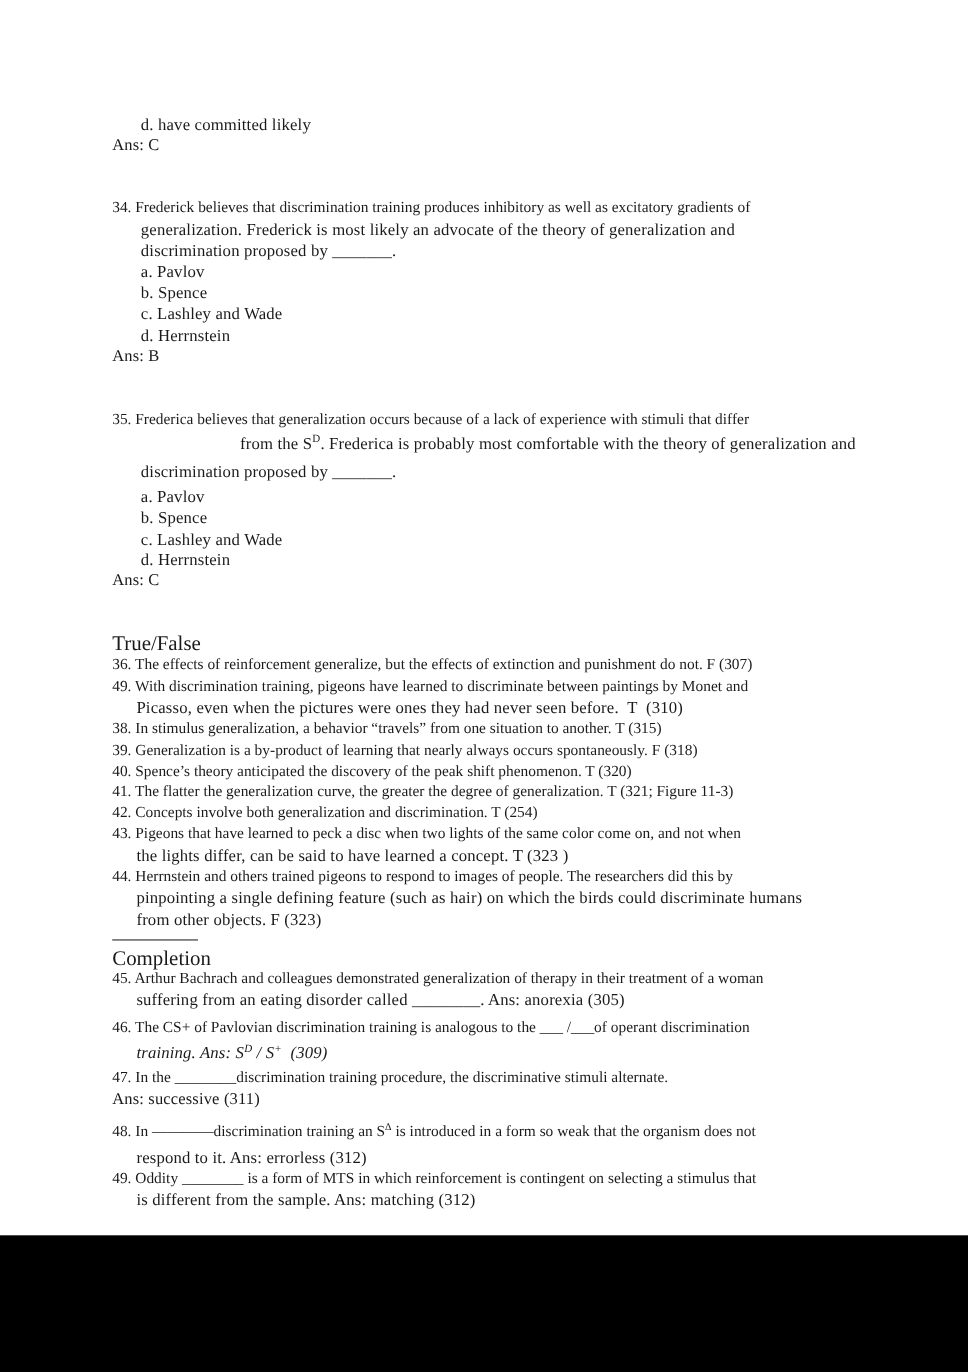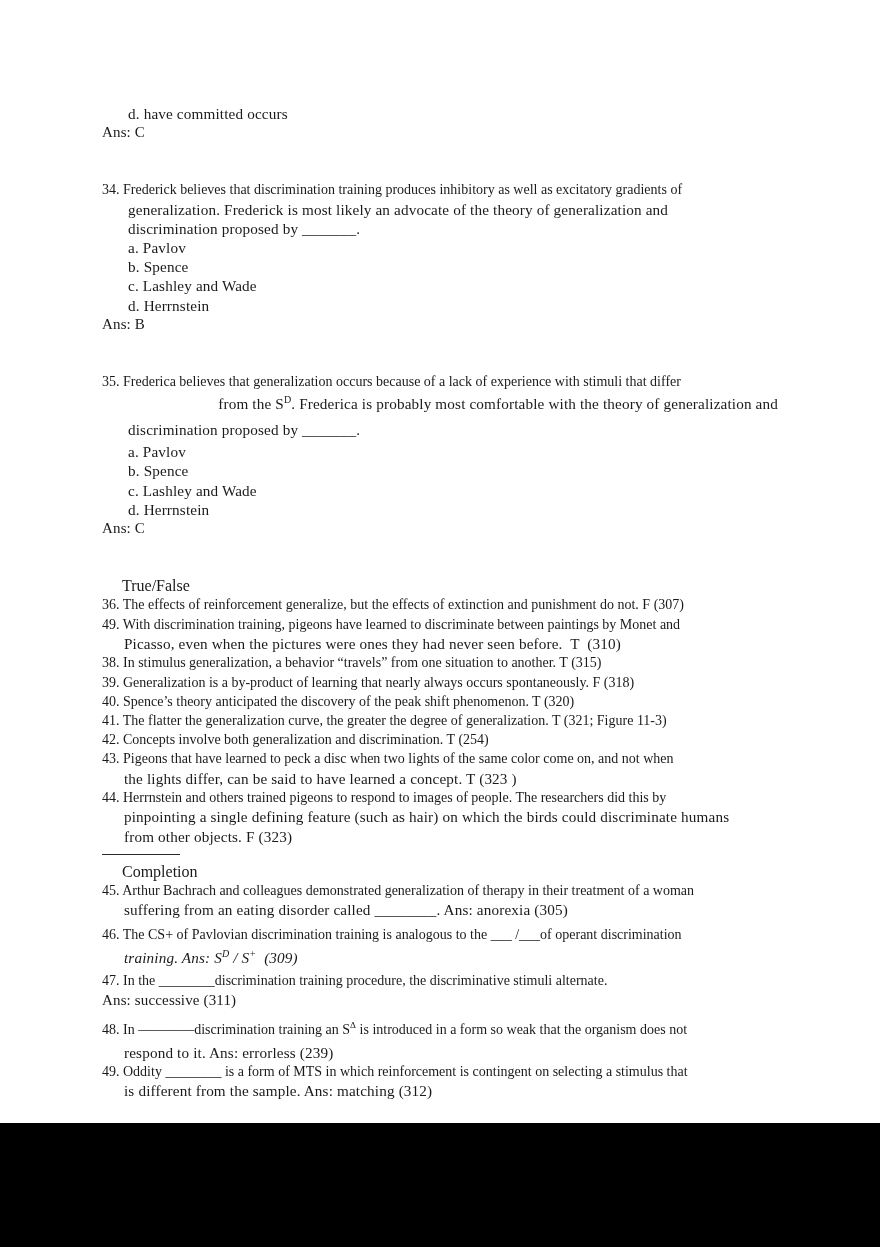--- a/index.html
+++ b/index.html
@@ -34,23 +34,22 @@
   .gap-lg { height: 38px; }
   .gap-xs { height: 6px; }
   .q-block { }
   .q-wrap {
     text-indent: -26px;
     padding-left: 26px;
     font-size: 14px;
     line-height: 19.2px;
   }
   .heading {
-    font-size: 16px;
+    font-size: 19px;
     line-height: 19.2px;
-    margin-left: 20px;
   }
   .ans {
     font-size: 15px;
     line-height: 19.2px;
   }
   sup {
     font-size: 0.66em;
     vertical-align: super;
     line-height: 0;
   }
@@ -70,21 +69,21 @@
   }
   .tf-list .line { line-height: 19.6px; }
 </style>
 </head>
 <body>
 
 <div id="page">
 
   <div class="content">
 
-    <div class="line indent1">d. have committed occurs</div>
+    <div class="line indent1">d. have committed likely</div>
     <div class="line ans">Ans: C</div>
 
     <div class="gap-lg"></div>
 
     <div class="q-block">
       <div class="q-wrap">34. Frederick believes that discrimination training produces inhibitory as well as excitatory gradients of</div>
       <div class="line indent1">generalization. Frederick is most likely an advocate of the theory of generalization and</div>
       <div class="line indent1">discrimination proposed by _______.</div>
       <div class="line opt">a. Pavlov</div>
       <div class="line opt">b. Spence</div>
@@ -155,21 +154,21 @@
 
       <div>
         <div class="q-wrap">47. In the ________discrimination training procedure, the discriminative stimuli alternate.</div>
         <div class="line ans">Ans: successive (311)</div>
       </div>
 
       <div class="gap-xs"></div>
 
       <div>
         <div class="q-wrap" style="line-height:27px;"><span>48. In ————discrimination training  an S</span><sup>Δ</sup><span> is introduced in a form so weak that the organism does not</span></div>
-        <div class="line indent2">respond to it. Ans: errorless (239)</div>
+        <div class="line indent2">respond to it. Ans: errorless (312)</div>
       </div>
 
       <div>
         <div class="q-wrap">49. Oddity ________ is a form of MTS in which reinforcement is contingent on selecting a stimulus that</div>
         <div class="line indent2">is different from the sample. Ans: matching (312)</div>
       </div>
     </div>
 
   </div>
 

